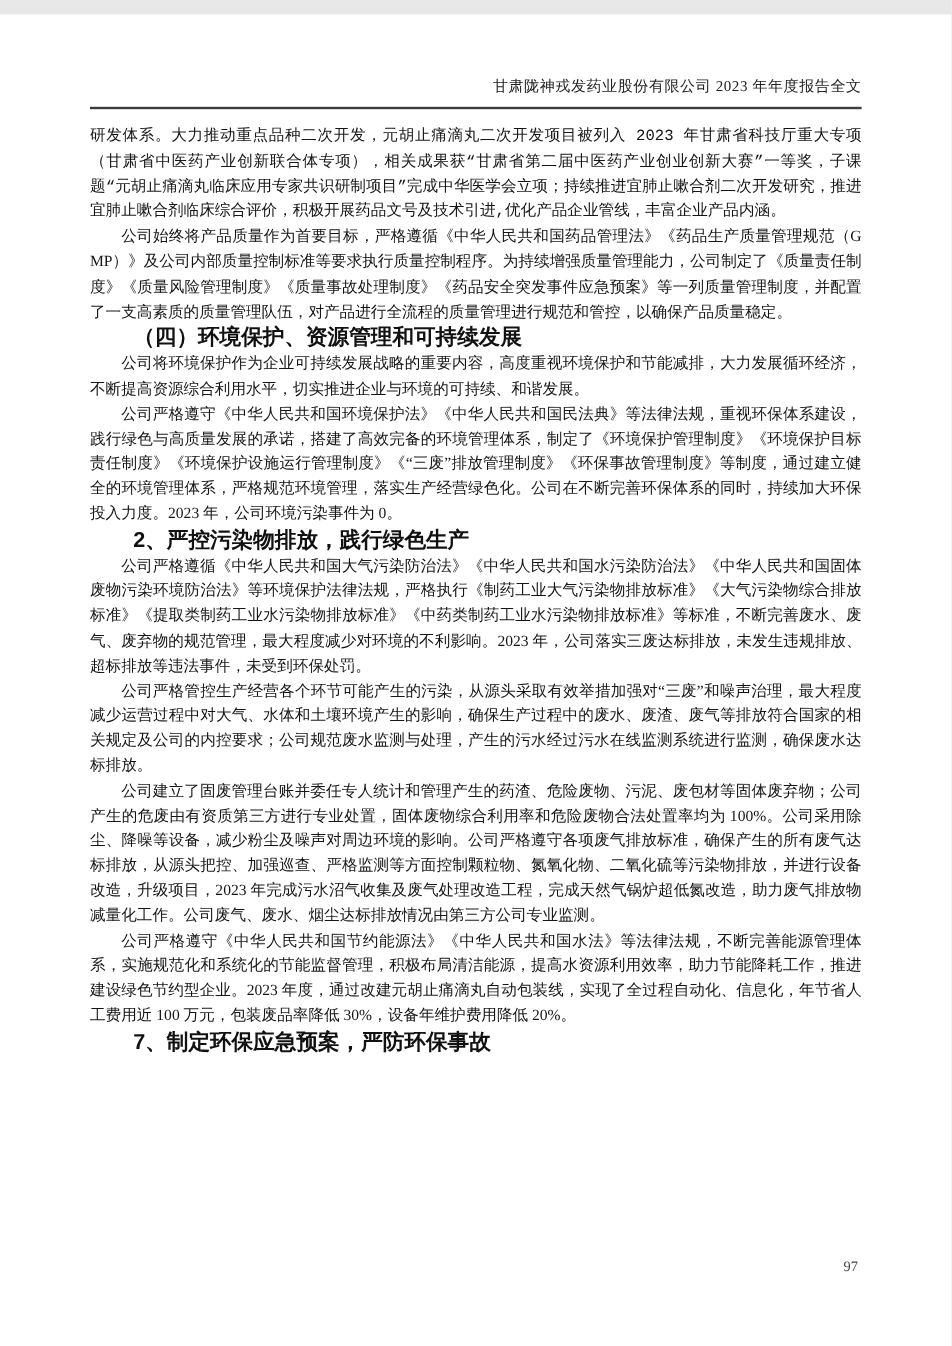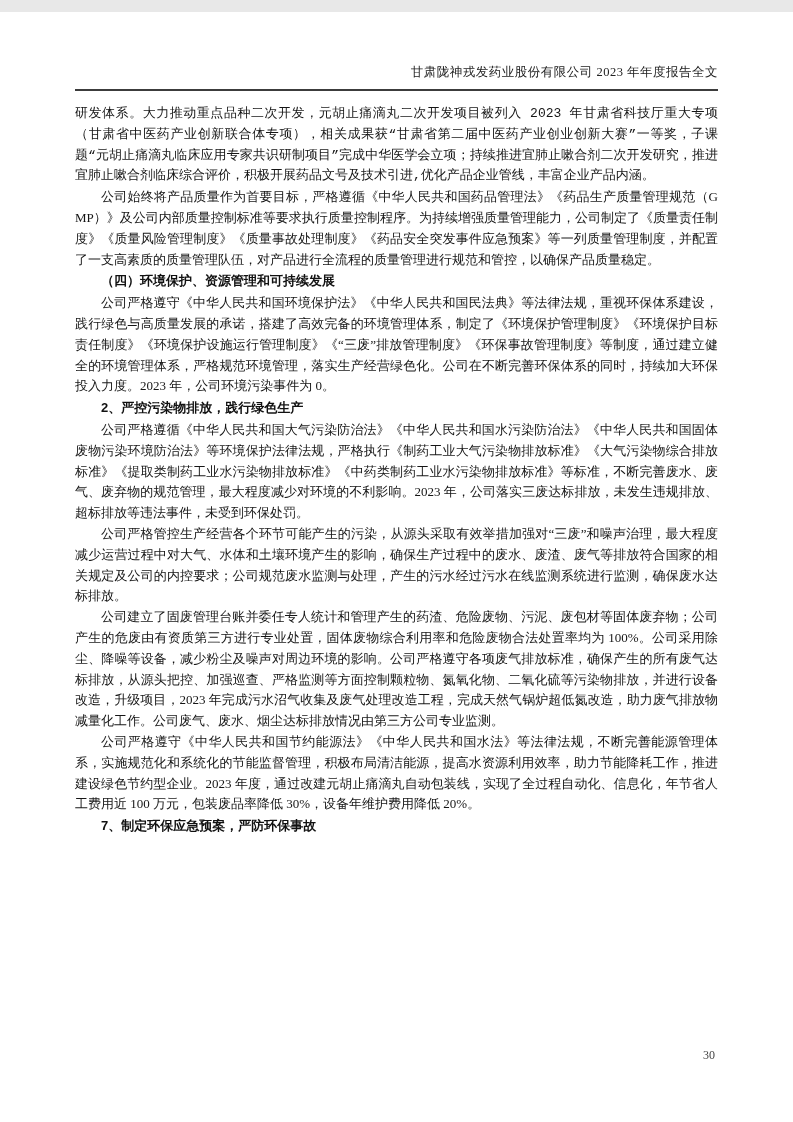--- a/index.html
+++ b/index.html
@@ -45,21 +45,21 @@
     word-break: break-all;
   }
   .para.no-indent {
     text-indent: 0;
     font-family: Liberation Mono, monospace;
   }
   .heading {
     margin: 1px 0 1px 0;
     text-indent: 2em;
     font-weight: bold;
-    font-size: 13px;
+    font-size: 18px;
     font-family: "Liberation Sans", "DejaVu Sans", sans-serif;
     color: #111111;
   }
   .page-number {
     position: absolute;
     top: 1036px;
     right: 78px;
     font-size: 12px;
     color: #444444;
     font-family: "Liberation Serif", "DejaVu Serif", serif;
@@ -69,24 +69,25 @@
 <body>
 
 <div class="page">
 
   <div class="header">甘肃陇神戎发药业股份有限公司 2023 年年度报告全文</div>
 
   <div class="content">
     <p class="para no-indent">研发体系。大力推动重点品种二次开发，元胡止痛滴丸二次开发项目被列入 2023 年甘肃省科技厅重大专项（甘肃省中医药产业创新联合体专项），相关成果获“甘肃省第二届中医药产业创业创新大赛”一等奖，子课题“元胡止痛滴丸临床应用专家共识研制项目”完成中华医学会立项；持续推进宜肺止嗽合剂二次开发研究，推进宜肺止嗽合剂临床综合评价，积极开展药品文号及技术引进,优化产品企业管线，丰富企业产品内涵。</p>
     <p class="para">公司始终将产品质量作为首要目标，严格遵循《中华人民共和国药品管理法》《药品生产质量管理规范（GMP）》及公司内部质量控制标准等要求执行质量控制程序。为持续增强质量管理能力，公司制定了《质量责任制度》《质量风险管理制度》《质量事故处理制度》《药品安全突发事件应急预案》等一列质量管理制度，并配置了一支高素质的质量管理队伍，对产品进行全流程的质量管理进行规范和管控，以确保产品质量稳定。</p>
     <p class="heading">（四）环境保护、资源管理和可持续发展</p>
+    <p class="para">公司将环境保护作为企业可持续发展战略的重要内容，高度重视环境保护和节能减排，大力发展循环经济，不断提高资源综合利用水平，切实推进企业与环境的可持续、和谐发展。</p>
     <p class="para">公司严格遵守《中华人民共和国环境保护法》《中华人民共和国民法典》等法律法规，重视环保体系建设，践行绿色与高质量发展的承诺，搭建了高效完备的环境管理体系，制定了《环境保护管理制度》《环境保护目标责任制度》《环境保护设施运行管理制度》《“三废”排放管理制度》《环保事故管理制度》等制度，通过建立健全的环境管理体系，严格规范环境管理，落实生产经营绿色化。公司在不断完善环保体系的同时，持续加大环保投入力度。2023 年，公司环境污染事件为 0。</p>
     <p class="heading">2、严控污染物排放，践行绿色生产</p>
     <p class="para">公司严格遵循《中华人民共和国大气污染防治法》《中华人民共和国水污染防治法》《中华人民共和国固体废物污染环境防治法》等环境保护法律法规，严格执行《制药工业大气污染物排放标准》《大气污染物综合排放标准》《提取类制药工业水污染物排放标准》《中药类制药工业水污染物排放标准》等标准，不断完善废水、废气、废弃物的规范管理，最大程度减少对环境的不利影响。2023 年，公司落实三废达标排放，未发生违规排放、超标排放等违法事件，未受到环保处罚。</p>
     <p class="para">公司严格管控生产经营各个环节可能产生的污染，从源头采取有效举措加强对“三废”和噪声治理，最大程度减少运营过程中对大气、水体和土壤环境产生的影响，确保生产过程中的废水、废渣、废气等排放符合国家的相关规定及公司的内控要求；公司规范废水监测与处理，产生的污水经过污水在线监测系统进行监测，确保废水达标排放。</p>
     <p class="para">公司建立了固废管理台账并委任专人统计和管理产生的药渣、危险废物、污泥、废包材等固体废弃物；公司产生的危废由有资质第三方进行专业处置，固体废物综合利用率和危险废物合法处置率均为 100%。公司采用除尘、降噪等设备，减少粉尘及噪声对周边环境的影响。公司严格遵守各项废气排放标准，确保产生的所有废气达标排放，从源头把控、加强巡查、严格监测等方面控制颗粒物、氮氧化物、二氧化硫等污染物排放，并进行设备改造，升级项目，2023 年完成污水沼气收集及废气处理改造工程，完成天然气锅炉超低氮改造，助力废气排放物减量化工作。公司废气、废水、烟尘达标排放情况由第三方公司专业监测。</p>
     <p class="para">公司严格遵守《中华人民共和国节约能源法》《中华人民共和国水法》等法律法规，不断完善能源管理体系，实施规范化和系统化的节能监督管理，积极布局清洁能源，提高水资源利用效率，助力节能降耗工作，推进建设绿色节约型企业。2023 年度，通过改建元胡止痛滴丸自动包装线，实现了全过程自动化、信息化，年节省人工费用近 100 万元，包装废品率降低 30%，设备年维护费用降低 20%。</p>
     <p class="heading">7、制定环保应急预案，严防环保事故</p>
   </div>
 
-  <div class="page-number">30</div>
+  <div class="page-number">97</div>
 
 </div>
 
 </body></html>

